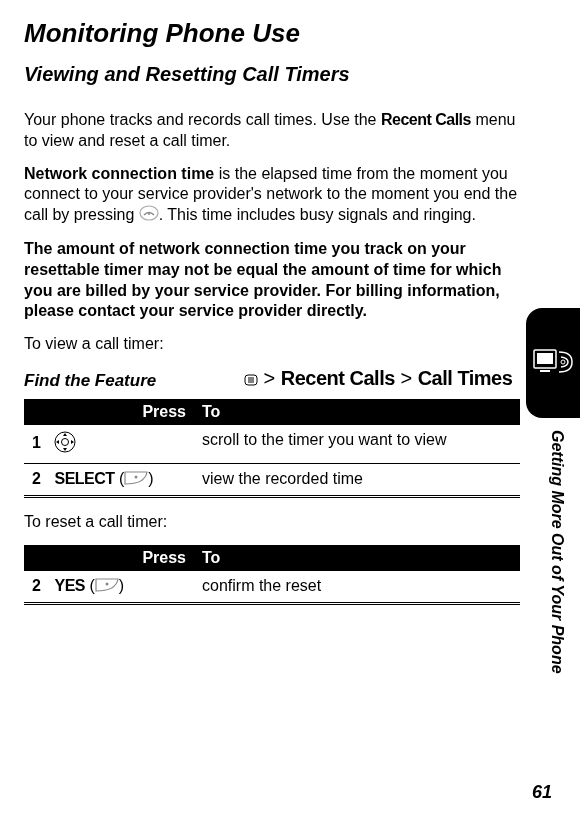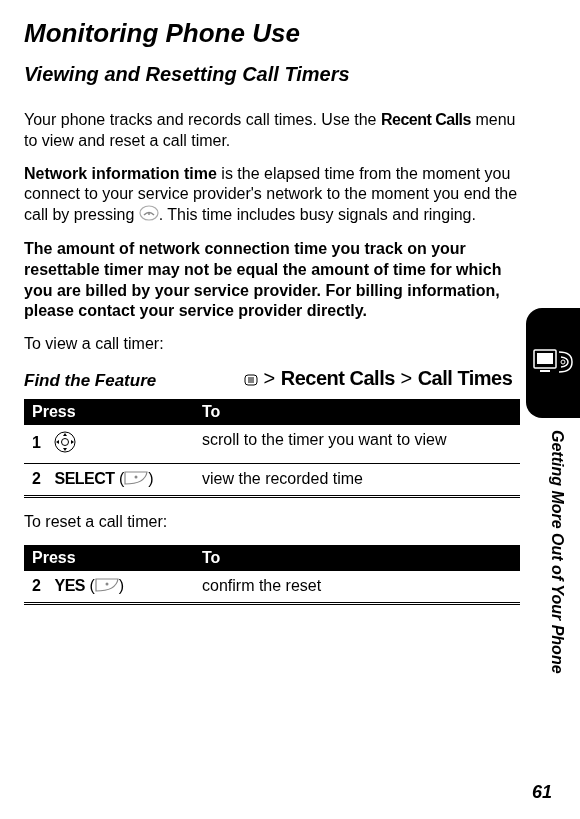--- a/index.html
+++ b/index.html
@@ -59,21 +59,21 @@
       margin-bottom: 14px;
     }
     thead th {
       background: #000;
       color: #fff;
       text-align: left;
       font-weight: bold;
       font-size: 16px;
       padding: 4px 8px;
     }
-    thead th:first-child { width: 170px; }
+    thead th:first-child { width: 170px; text-align: right; }
     tbody td {
       padding: 6px 8px;
       font-size: 16px;
       vertical-align: top;
       border-bottom: 1px solid #000;
     }
     tbody tr:last-child td { border-bottom: 3px double #000; }
     .step-num {
       font-weight: bold;
       display: inline-block;
@@ -116,21 +116,21 @@
 <body>
 
 <h1 class="h1">Monitoring Phone Use</h1>
 <h2 class="h2">Viewing and Resetting Call Timers</h2>
 
 <p class="para">
   <span>Your phone tracks and records call times. Use the </span><span class="condensed-bold">Recent Calls</span><span> menu to view and reset a call timer.</span>
 </p>
 
 <p class="para">
-  <span class="bold">Network information time</span><span> is the elapsed time from the moment you connect to your service provider's network to the moment you end the call by pressing </span><span class="end-icon"><svg width="20" height="16" viewBox="0 0 20 16">
+  <span class="bold">Network connection time</span><span> is the elapsed time from the moment you connect to your service provider's network to the moment you end the call by pressing </span><span class="end-icon"><svg width="20" height="16" viewBox="0 0 20 16">
         <ellipse cx="10" cy="8" rx="9" ry="7" fill="none" stroke="#aaa" stroke-width="1.2"></ellipse>
         <path d="M5 10 Q10 5 15 10" fill="none" stroke="#888" stroke-width="1.5"></path>
         <circle cx="10" cy="9" r="1" fill="#888"></circle>
       </svg></span><span>. This time includes busy signals and ringing.</span>
 </p>
 
 <p class="para bold">The amount of network connection time you track on your resettable timer may not be equal the amount of time for which you are billed by your service provider. For billing information, please contact your service provider directly.</p>
 
 <p class="para">To view a call timer:</p>
 

